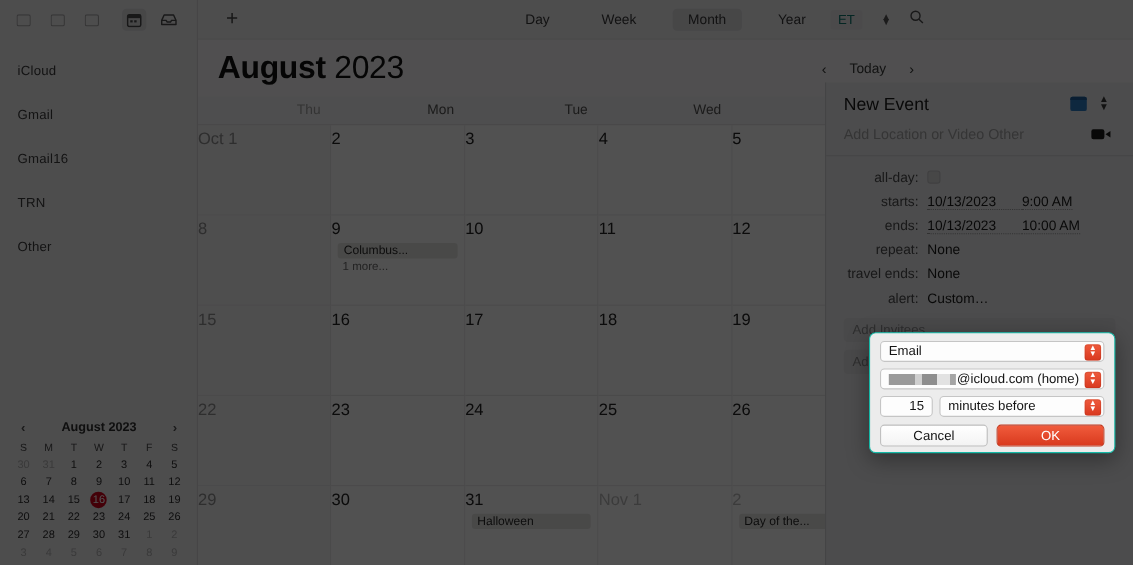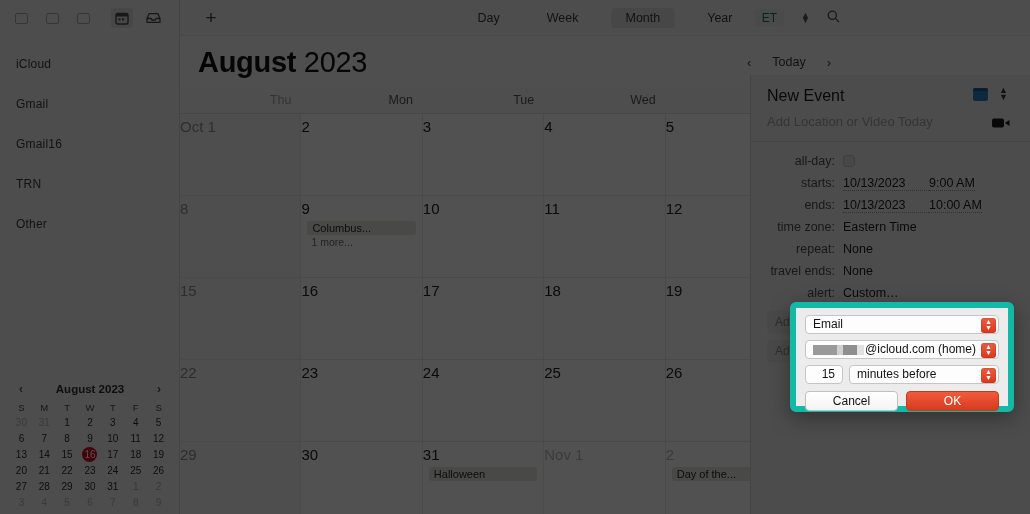--- a/index.html
+++ b/index.html
@@ -270,21 +270,21 @@
     line-height: 22px;
     padding-left: 8px;
   }
 
   
   .alertdlg {
     position: absolute;
     left: 790px; top: 302px;
     width: 224px; height: 110px;
     background: #ececec;
-    border: 6px solid #14b8a6;
+    border: 1px solid #14b8a6;
     border-radius: 6px;
     box-shadow: 0 6px 20px rgba(0,0,0,0.35);
     z-index: 100;
     padding: 7px 9px 8px 9px;
   }
   .dlg-row { display: flex; align-items: center; margin-bottom: 6px; }
   .popup {
     position: relative;
     flex: 1;
     height: 19px;
@@ -624,21 +624,21 @@
         </div>
         <div class="cell wknd other">
           <div class="dnum wk">4</div>
         </div>
       </div>
   </div>
 
   <div class="inspector">
     <div class="ins-head">
       <div class="ins-title">New Event</div>
-      <div class="ins-sub">Add Location or Video Today</div>
+      <div class="ins-sub">Add Location or Video Other</div>
       <div class="cal-swatch"></div>
       <div class="swatch-step">
           <span>▲</span>
           <span>▼</span>
         </div>
       <div class="videoico">
         <svg width="18" height="12" viewBox="0 0 18 12">
             <rect x="0" y="1.5" width="12" height="9" rx="2" fill="currentColor"></rect>
             <path d="M13 6 L17.5 3 V9 Z" fill="currentColor"></path>
           </svg>
@@ -653,24 +653,20 @@
       </div>
       <div class="frow">
         <span class="flab">starts:</span>
         <span class="fval u datecell">10/13/2023</span>
         <span class="fval u">9:00 AM</span>
       </div>
       <div class="frow">
         <span class="flab">ends:</span>
         <span class="fval u datecell">10/13/2023</span>
         <span class="fval u">10:00 AM</span>
-      </div>
-      <div class="frow">
-        <span class="flab">time zone:</span>
-        <span class="fval">Eastern Time</span>
       </div>
       <div class="frow">
         <span class="flab">repeat:</span>
         <span class="fval">None</span>
       </div>
       <div class="frow">
         <span class="flab">travel ends:</span>
         <span class="fval">None</span>
       </div>
       <div class="frow">

